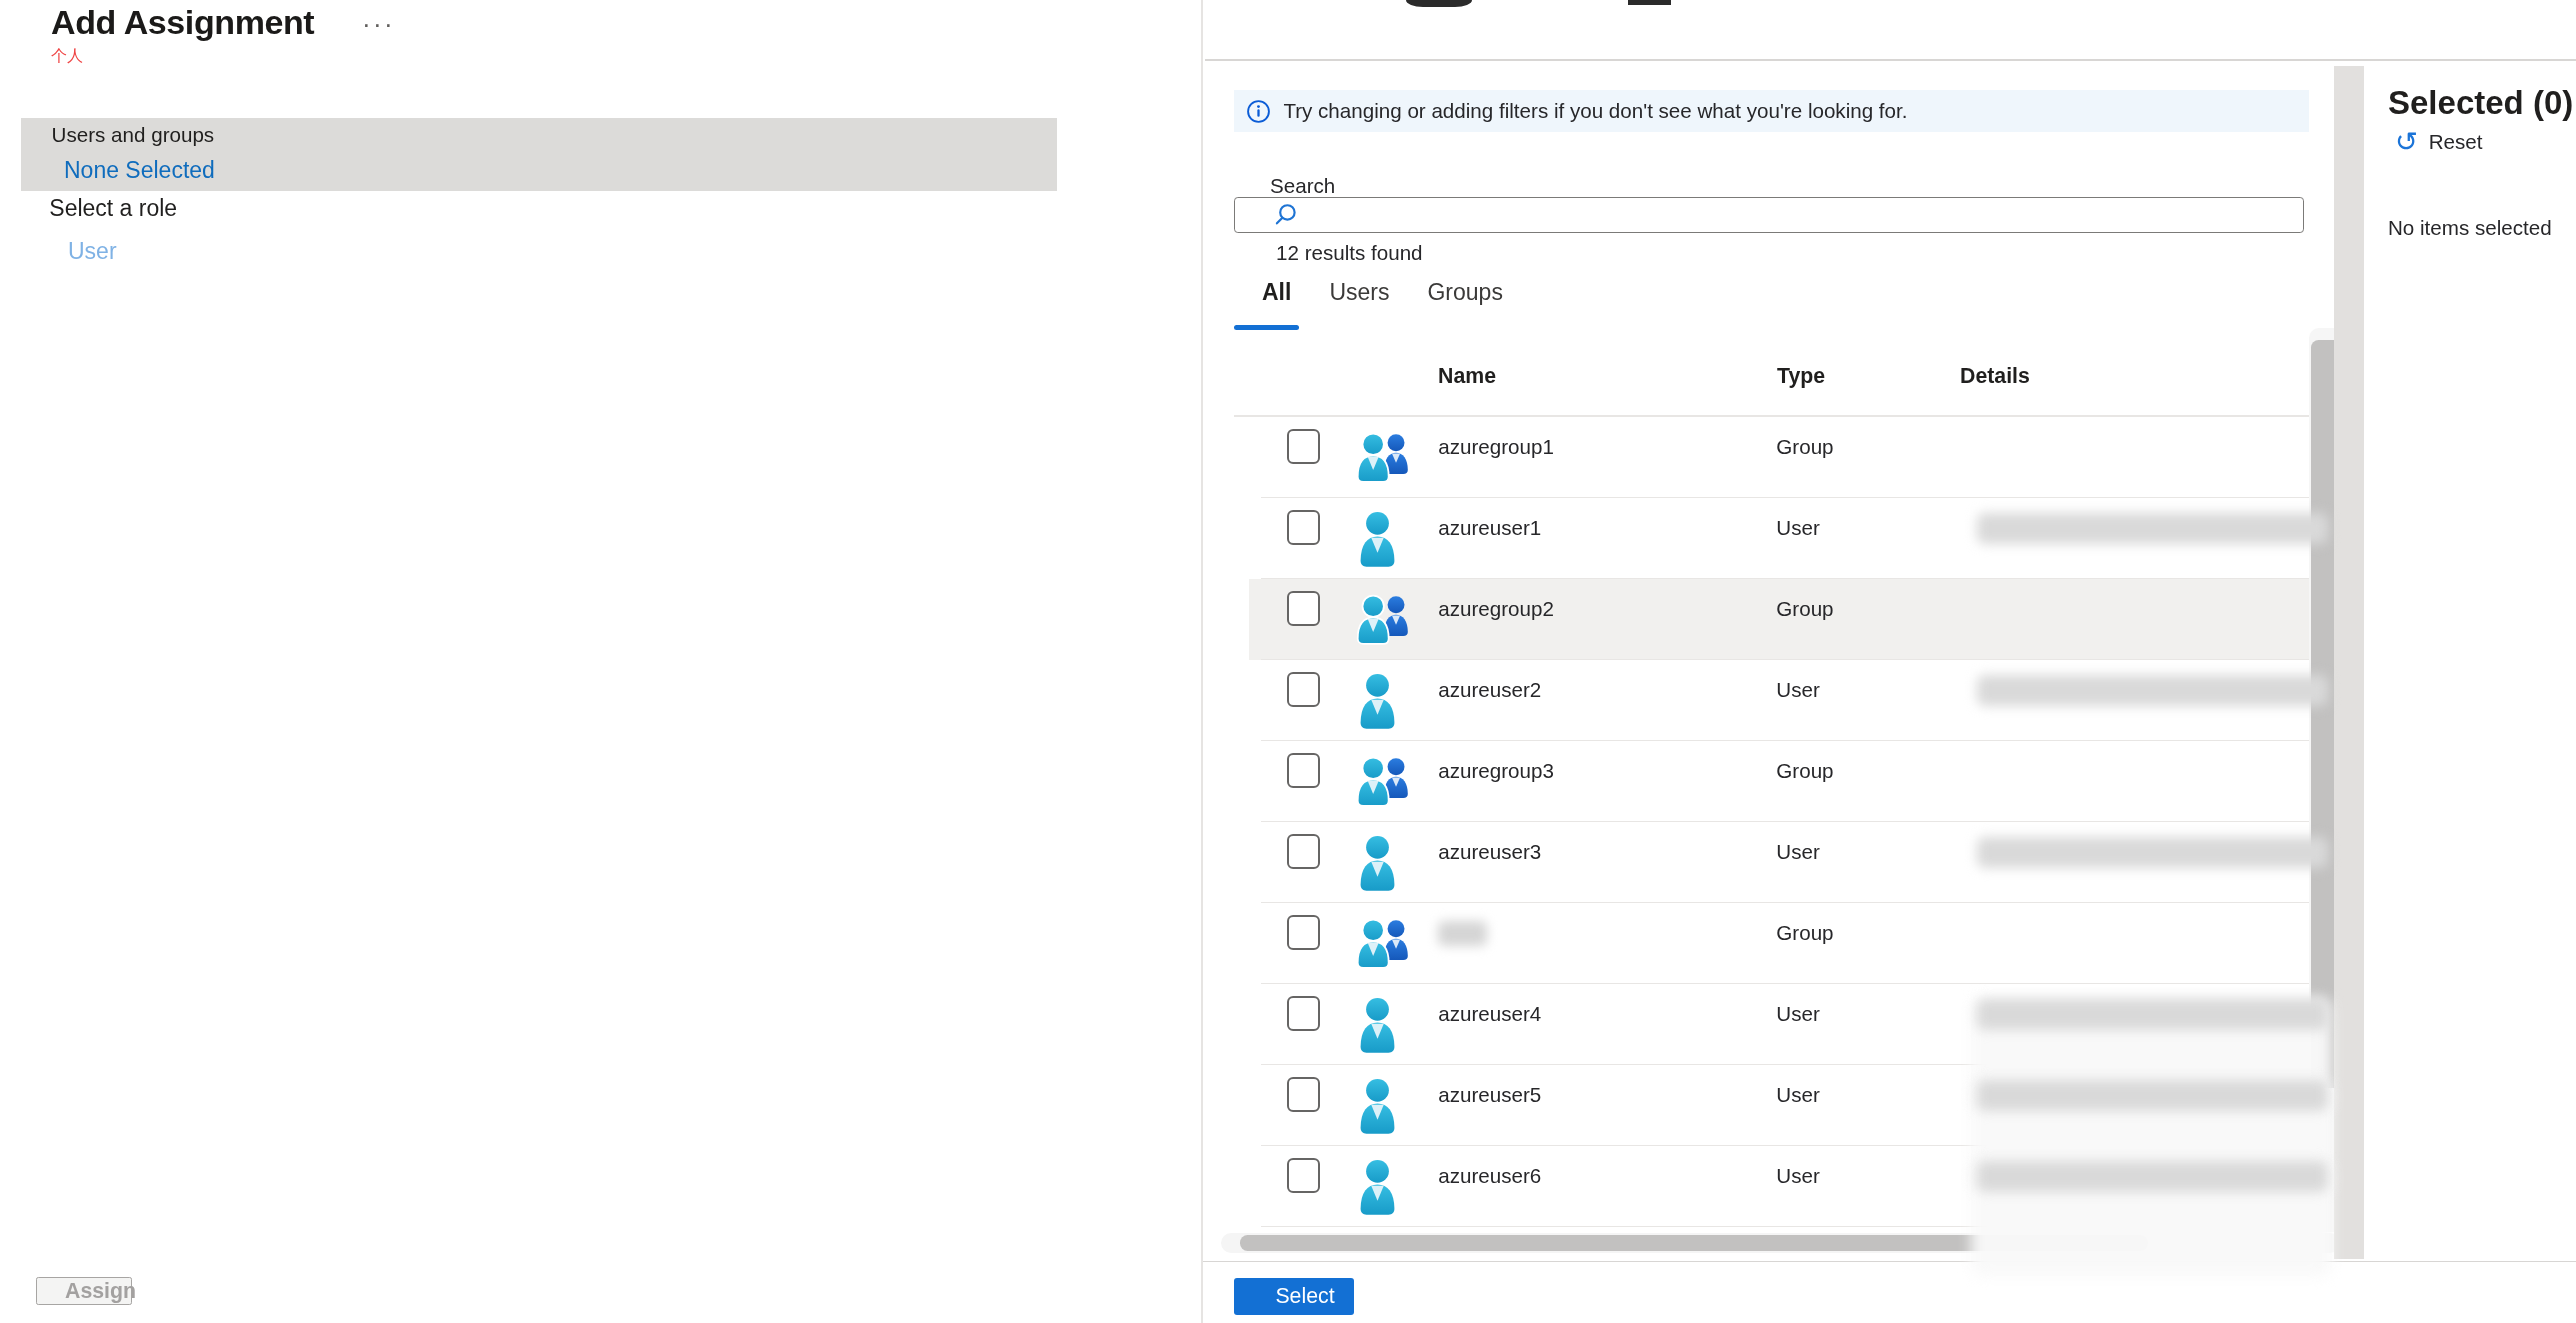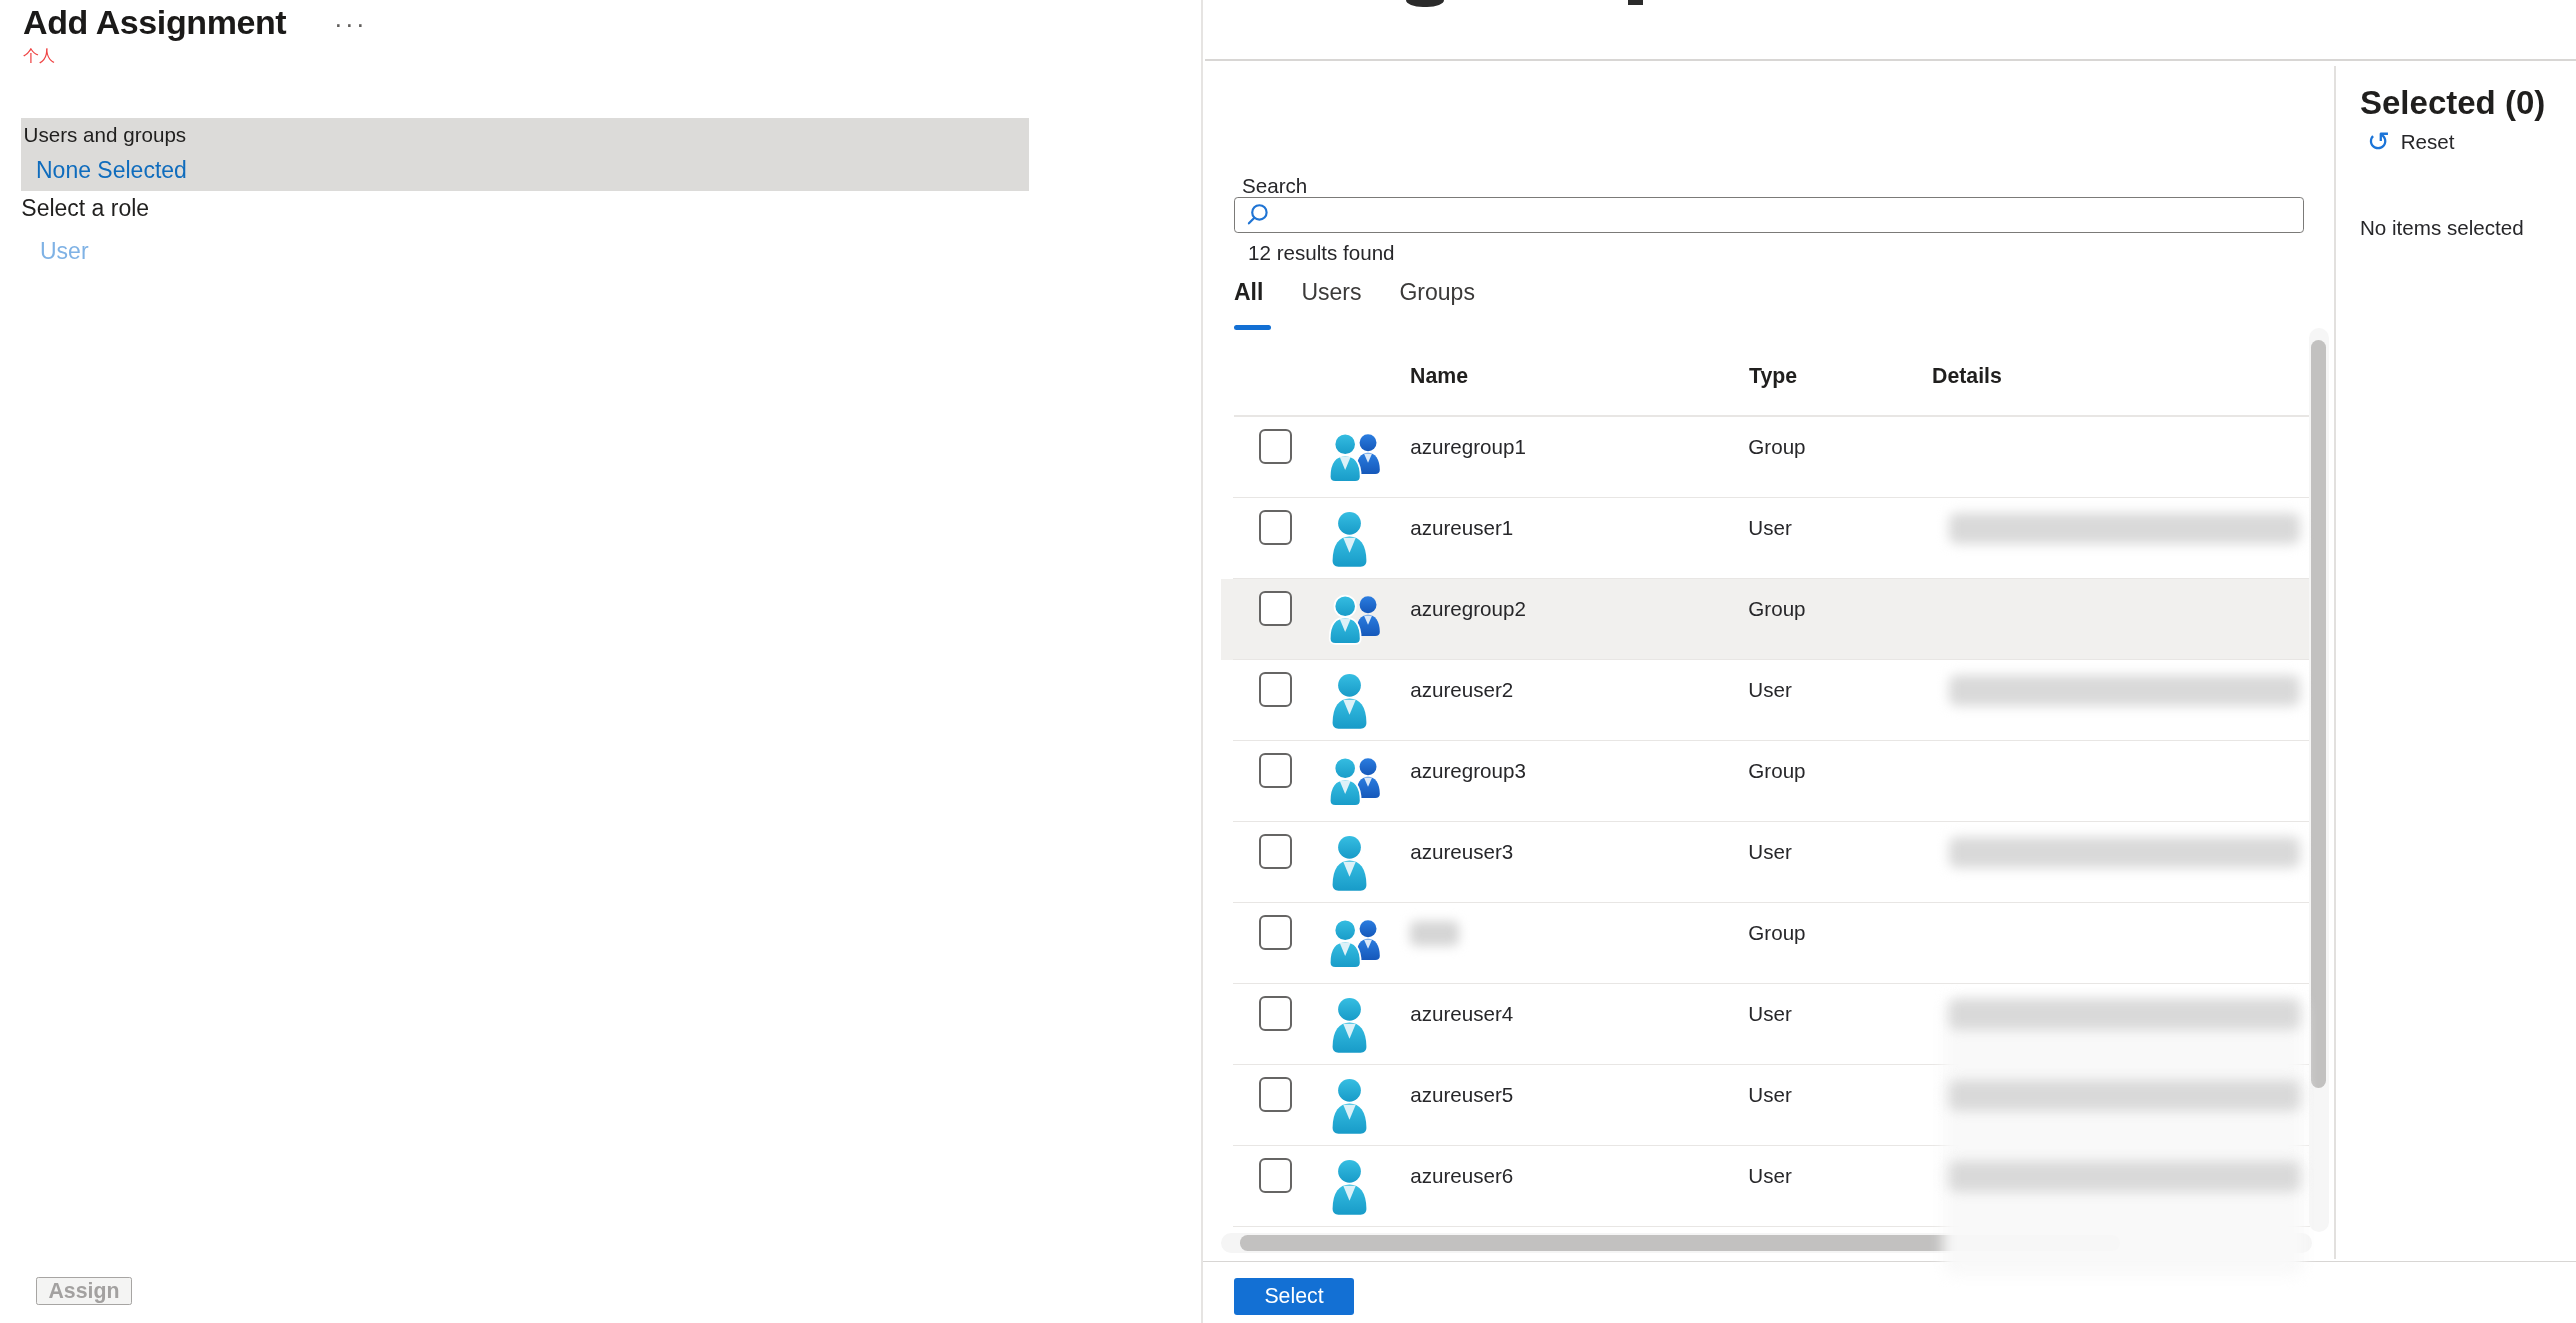--- a/index.html
+++ b/index.html
@@ -1,21 +1,21 @@
 <!DOCTYPE html>
 <html style="font-size:12.2px"><head>
 <meta charset="utf-8">
 <style>
   html,body{margin:0;padding:0;background:#ffffff;}
   body{
     width:2576px;height:1323px;position:relative;overflow:hidden;
     font-family:"Liberation Sans","DejaVu Sans",sans-serif;
     color:#323130;-webkit-font-smoothing:antialiased;
   }
-  .abs{position:absolute;}
+  .abs{position:absolute;padding-left:28px;}
 
   
   .left-blade{left:0;top:0;width:1201px;height:1323px;background:#fff;}
   .page-title{left:23px;top:3px;font-size:34px;font-weight:700;color:#1b1a19;letter-spacing:-0.4px;}
   .title-dots{left:334px;top:9.1px;font-size:26px;color:#605e5c;letter-spacing:2.3px;cursor:pointer;}
   .page-subtitle{left:23px;top:46px;font-size:16px;color:#ef4444;}
   .gray-box{left:20.6px;top:118px;width:1008px;height:73px;background:#dcdbd9;}
   .ug-label{left:23.6px;top:123px;font-size:20.6px;color:#201f1e;}
   .none-selected{left:36px;top:157px;font-size:23px;color:#0f6cbd;cursor:pointer;}
   .select-role{left:21.3px;top:195px;font-size:23px;color:#201f1e;}
@@ -126,20 +126,28 @@
   <button class="abs assign-btn">Assign</button>
 </div>
 
 <div class="abs blade-divider"></div>
 
 <div class="abs right-blade">
   <div class="abs frag1"></div>
   <div class="abs frag2"></div>
   <div class="abs top-hline"></div>
 
+  <div class="abs info-banner">
+    <svg width="25" height="25" viewBox="0 0 24 24">
+      <circle cx="12" cy="12" r="10" fill="none" stroke="#0b5cd6" stroke-width="1.8"></circle>
+      <circle cx="12" cy="7.3" r="1.4" fill="#0b5cd6"></circle>
+      <rect x="10.9" y="9.9" width="2.2" height="7.2" rx="1.1" fill="#0b5cd6"></rect>
+    </svg>
+    <span class="txt">Try changing or adding filters if you don't see what you're looking for.</span>
+  </div>
 
   <div class="abs search-label">Search</div>
   <div class="abs search-box">
     <svg width="27.4" height="27.4" viewBox="0 0 24 24">
       <circle cx="13.5" cy="10" r="6.3" fill="none" stroke="#1f74d4" stroke-width="1.9"></circle>
       <line x1="8.9" y1="14.8" x2="4.3" y2="19.6" stroke="#1f74d4" stroke-width="1.9" stroke-linecap="round"></line>
     </svg>
     <input type="text" value="" placeholder="" style="">
   </div>
   <div class="abs results-count">12 results found</div>

